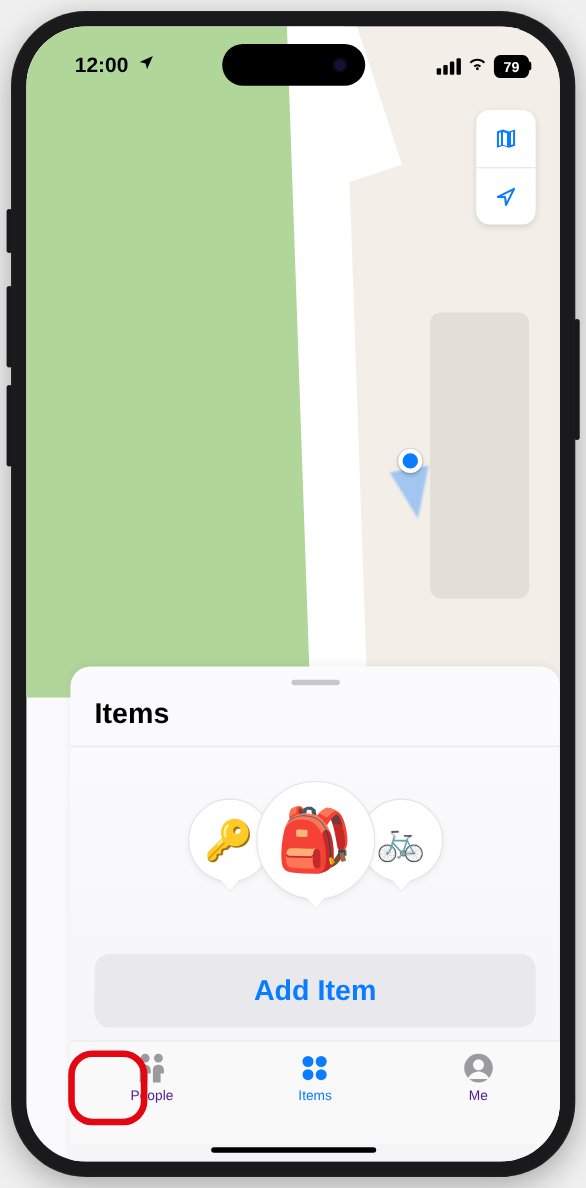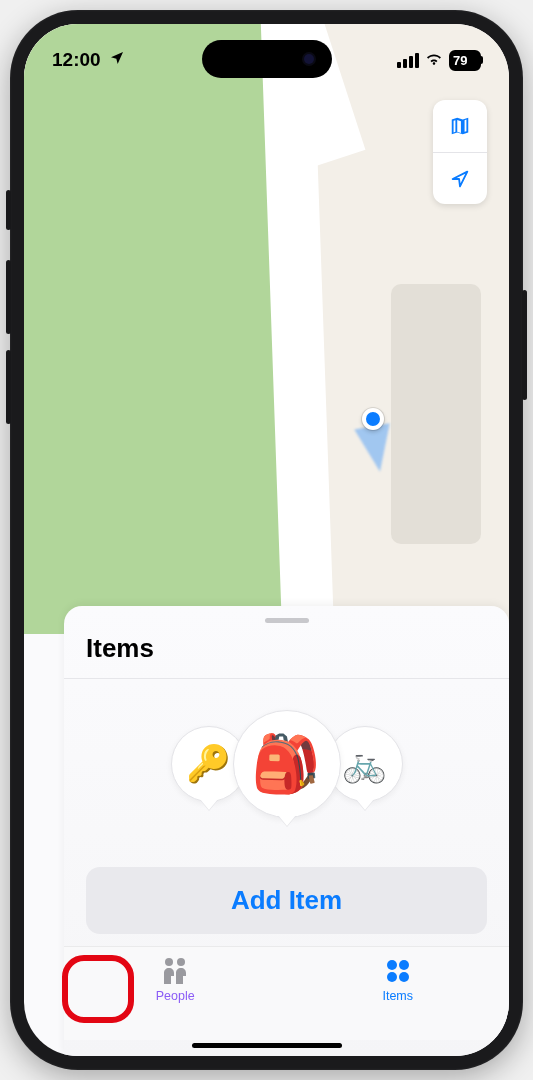--- a/index.html
+++ b/index.html
@@ -55,34 +55,34 @@
     height: 58px;
     display: flex;
     justify-content: space-between;
     align-items: center;
     padding: 14px 28px 0;
     z-index: 50;
     font-weight: 600;
     font-size: 19px;
     color:#000;
   }
-  .status-left { display:flex; align-items:center; gap:8px;}
+  .status-left { display:flex; align-items:center; gap:8px;margin-left:16px;}
   .status-right { display:flex; align-items:center; gap:5px;}
   .loc-arrow{display:inline-block;transform:rotate(0deg);}
   .sig-bars{display:flex;align-items:flex-end;gap:2px;}
   .sig-bars span{width:4px;background:#000;border-radius:1px;}
   .sig-bars span:nth-child(1){height:6px;}
   .sig-bars span:nth-child(2){height:9px;}
   .sig-bars span:nth-child(3){height:12px;}
   .sig-bars span:nth-child(4){height:15px;}
   .battery-box{
     display:flex;align-items:center;
     border:2px solid #000;border-radius:6px;
     padding:1px 2px;font-size:13px;font-weight:700;
-    background:#000;color:#fff;min-width:32px;
+    background:#000;color:#fff;min-width:32px;justify-content:center;
     position:relative;
   }
   .battery-box::after{content:"";position:absolute;right:-4px;top:50%;transform:translateY(-50%);width:3px;height:8px;background:#000;border-radius:0 2px 2px 0;}
   
   .map {
     position:absolute;
     top:0;left:0;right:0;
     height:610px;
     background:#f3efe8;
     overflow:hidden;
@@ -196,21 +196,21 @@
   .tab-bar{
     margin-top:auto;
     height:94px;
     background:rgba(248,248,250,0.92);
     border-top:1px solid rgba(0,0,0,0.06);
     display:flex;justify-content:space-around;align-items:flex-start;
     padding-top:8px;
   }
   .tab{
     width:86px;display:flex;flex-direction:column;align-items:center;gap:2px;
-    color:#8b5cf6;font-size:12.5px;cursor:pointer;font-weight:500;
+    color:#4c1d95;font-size:12.5px;cursor:pointer;font-weight:500;
   }
   .tab.active{color:#0a7cff;}
   .tab-icon{height:32px;display:flex;align-items:center;justify-content:center;font-size:28px;}
   .highlight-ring{
     position:absolute;
     border:6px solid #e30613;
     border-radius:22px;
     width:72px;height:68px;
     left:38px;bottom:33px;
     z-index:80;
@@ -320,19 +320,29 @@
                 <g fill="#0a7cff">
                   <circle cx="8" cy="8" r="5"></circle>
                   <circle cx="20" cy="8" r="5"></circle>
                   <circle cx="8" cy="20" r="5"></circle>
                   <circle cx="20" cy="20" r="5"></circle>
                 </g>
               </svg>
           </span>
           <span>Items</span>
         </div>
+        <div class="tab">
+          <span class="tab-icon">
+            <svg width="28" height="28" viewBox="0 0 28 28">
+                <circle cx="14" cy="14" r="13" fill="#9a9a9f"></circle>
+                <circle cx="14" cy="11" r="5" fill="#fafafc"></circle>
+                <path d="M4 24c2-5 7-7 10-7s8 2 10 7" fill="#fafafc"></path>
+              </svg>
+          </span>
+          <span>Me</span>
+        </div>
       </div>
     </div>
 
     <div class="highlight-ring"></div>
     <div class="home-indicator"></div>
   </div>
 </div>
 
 </body></html>

